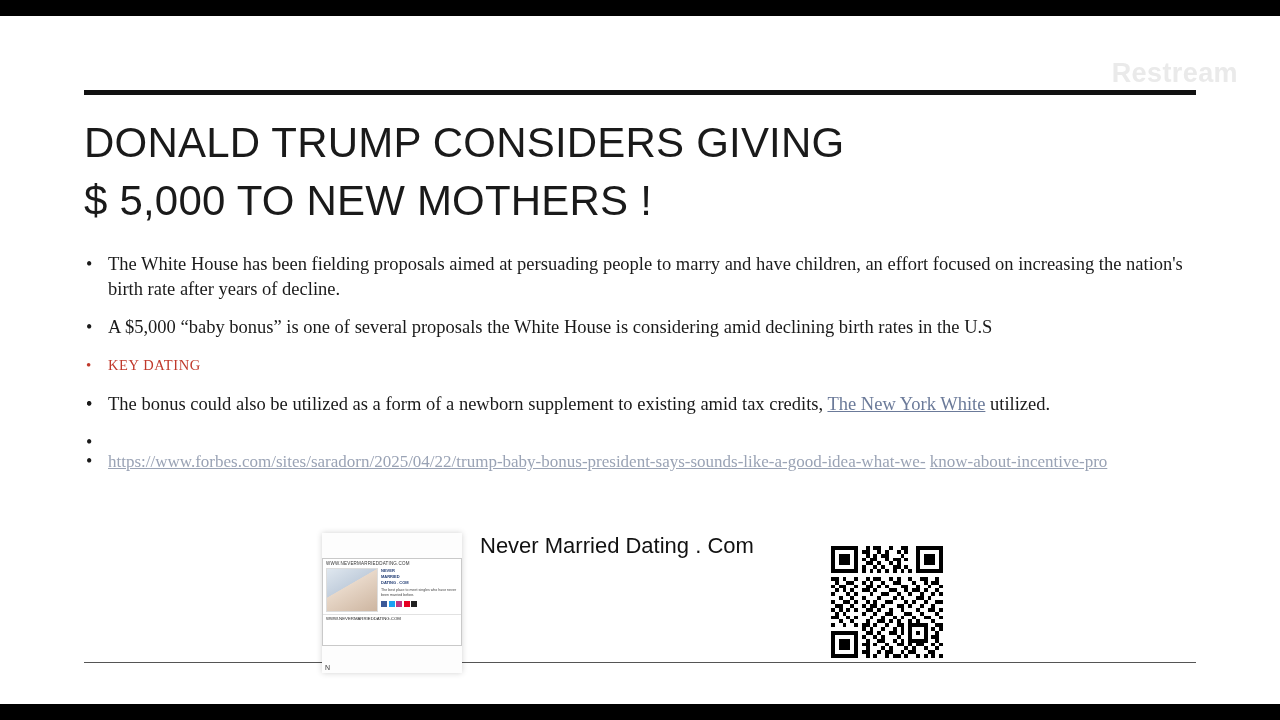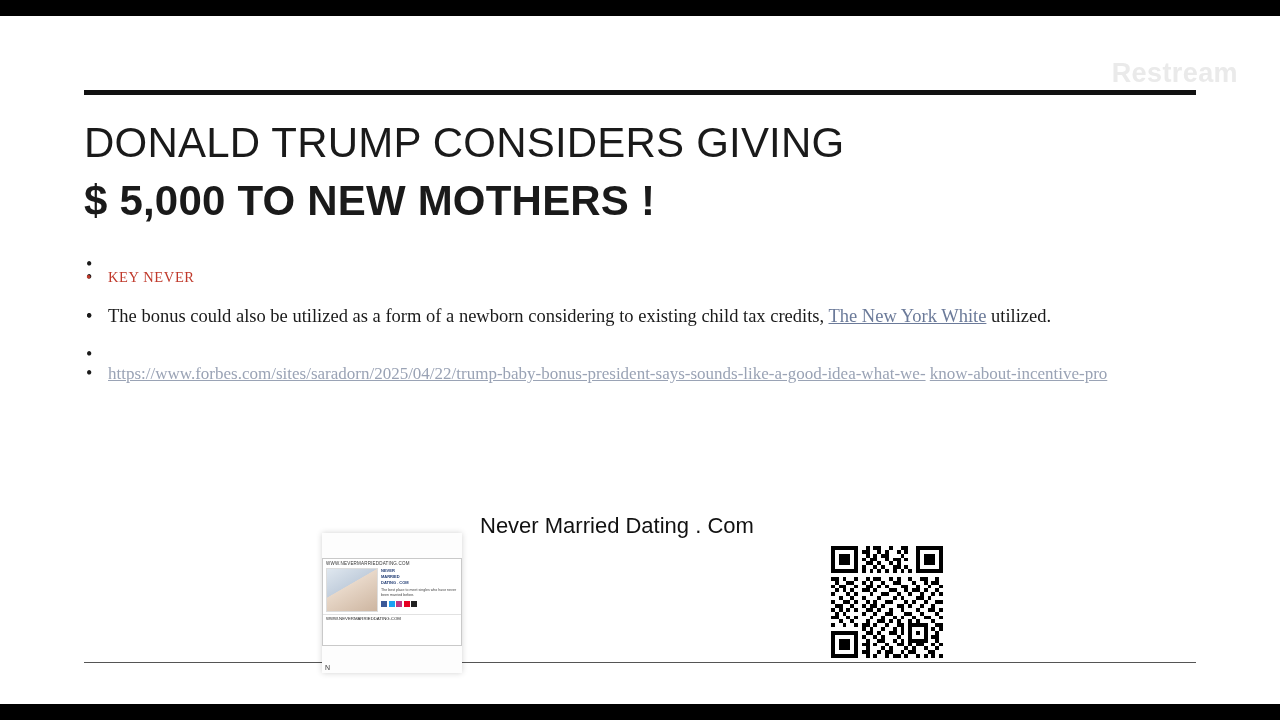--- a/index.html
+++ b/index.html
@@ -64,21 +64,20 @@
     width: 1120px;
     color: #1a1a1a;
     font-size: 42px;
     line-height: 58px;
     font-family: "Liberation Sans", sans-serif;
     font-weight: 400;
     letter-spacing: 0.2px;
   }
   #title .line2 {
     display: block;
-    font-weight: bold;
   }
   #bullets {
     position: absolute;
     left: 84px;
     top: 236px;
     width: 1115px;
   }
   .bullet {
     position: relative;
     padding-left: 24px;
@@ -200,21 +199,21 @@
   #ad-overlay .ad-bottom-text {
     position: absolute;
     left: 3px;
     bottom: 2px;
     font-size: 7px;
     color: #333;
   }
   #ad-headline {
     position: absolute;
     left: 480px;
-    top: 513px;
+    top: 533px;
     font-size: 22px;
     color: #111;
     font-family: "Liberation Sans", sans-serif;
   }
   
   #qr {
     position: absolute;
     left: 831px;
     top: 546px;
     width: 112px;
@@ -236,38 +235,40 @@
 
     <div id="title">
       <span class="line1">DONALD TRUMP CONSIDERS GIVING</span>
       <span class="line2">$ 5,000   TO NEW MOTHERS !</span>
     </div>
 
     <div id="bullets">
 
       <div class="bullet">
         <span class="dot">•</span>
+        <span>The White House has been fielding proposals aimed at persuading people to marry and have children, an effort  focused on increasing the nation's birth rate after years of decline.</span>
       </div>
 
       <div class="bullet">
         <span class="dot">•</span>
+        <span>A $5,000 “baby bonus” is one of several proposals the White House is considering amid declining birth rates in the U.S</span>
       </div>
 
       <div class="bullet keyfacts">
         <span class="dot">•</span>
-        <span>KEY NEVER</span>
+        <span>KEY DATING</span>
       </div>
 
       <div class="bullet">
         <span class="dot">•</span>
       </div>
 
       <div class="bullet">
         <span class="dot">•</span>
-        <span>The bonus could also be utilized as a form of a newborn considering to existing child tax credits, </span><span class="inline-link">The New York White</span><span> utilized.</span>
+        <span>The bonus could also be utilized as a form of a newborn supplement to existing amid tax credits, </span><span class="inline-link">The New York White</span><span> utilized.</span>
       </div>
 
       <div class="bullet">
         <span class="dot">•</span>
       </div>
 
       <div class="bullet link-bullet">
         <span class="dot">•</span>
         <span class="inline-link">https://www.forbes.com/sites/saradorn/2025/04/22/trump-baby-bonus-president-says-sounds-like-a-good-idea-what-we-</span>
         <span class="inline-link">know-about-incentive-pro</span>

